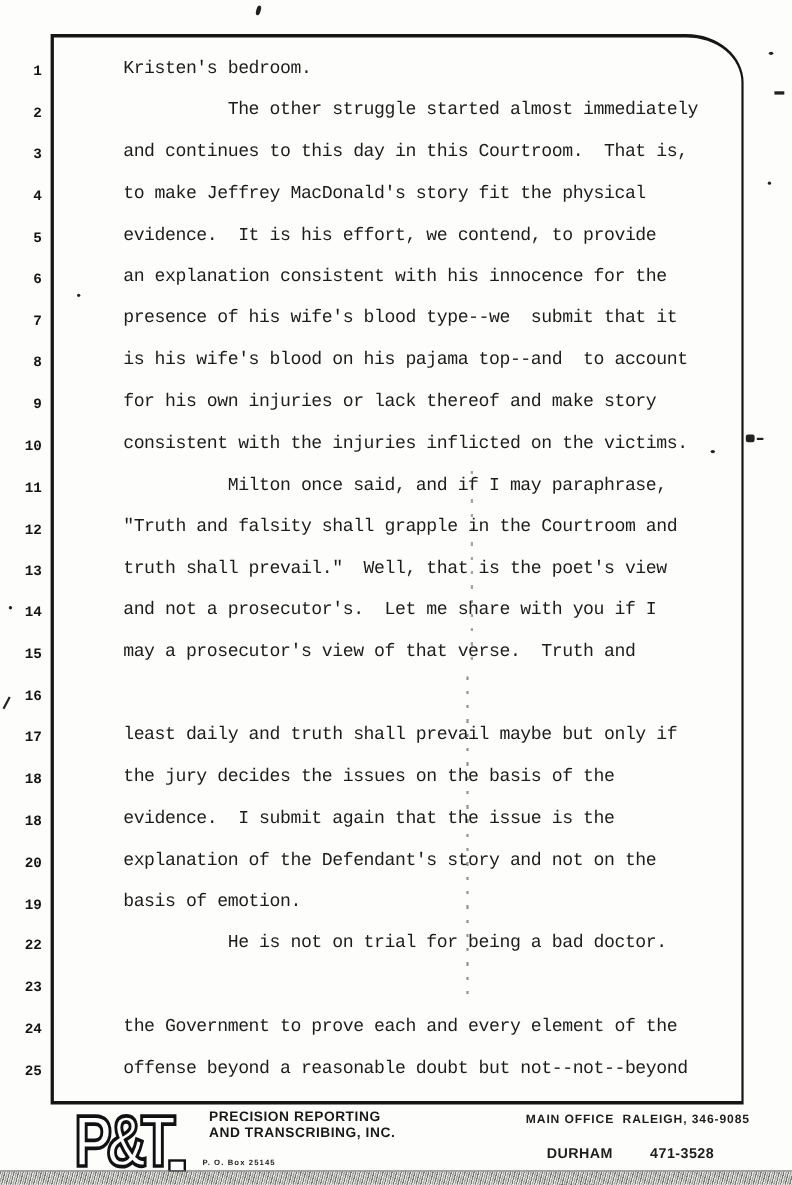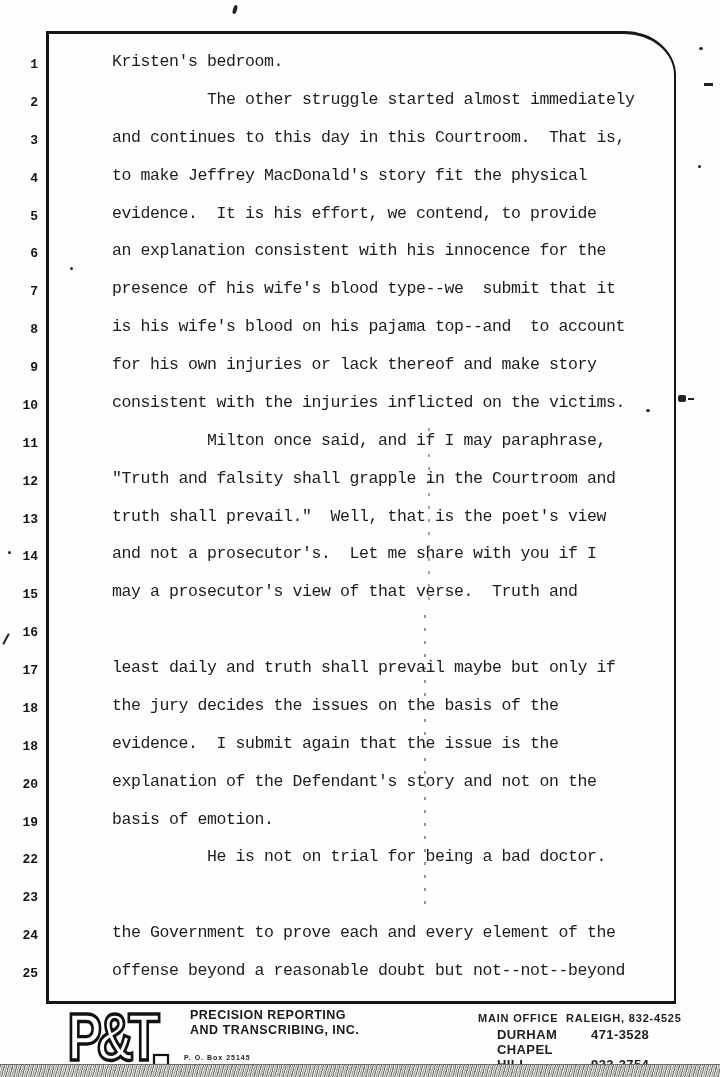--- a/index.html
+++ b/index.html
@@ -42,21 +42,21 @@
   .main-office {
     position:absolute; left:478px; top:1012px; z-index:1;
     font-family:"Liberation Sans", sans-serif; font-weight:bold;
     font-size:11px; letter-spacing:0.8px; color:#1d1d1d; white-space:pre;
   }
   .office-table {
     position:absolute; left:497px; top:1028px; z-index:1;
     font-family:"Liberation Sans", sans-serif; font-weight:bold;
     font-size:13px; line-height:14.8px; letter-spacing:0.4px; color:#1d1d1d;
   }
-  .office-row .city { display:inline-block; width:90px; }
+  .office-row .city { display:inline-block; width:90px;margin-top:14px; }
   .office-row .phone { display:inline-block; }
   .hatch-strip {
     position:absolute; left:0; top:1064px; width:720px; height:13px; z-index:5;
     border-top:1px solid #6a6a6a;
     background:
       repeating-linear-gradient(105deg,
         #787878 0px, #787878 1px,
         #e3e3e0 1px, #e3e3e0 2px,
         #a5a5a2 2px, #a5a5a2 3px,
         #d2d2cf 3px, #d2d2cf 4px);
@@ -187,21 +187,21 @@
     <rect x="88" y="50" width="14" height="10" fill="#ffffff" stroke="#111111" stroke-width="2.2"></rect>
   </svg>
 
   <div class="company">
     <div>PRECISION REPORTING</div>
     <div>AND TRANSCRIBING, INC.</div>
   </div>
 
   <div class="pobox">P. O. Box 25145</div>
 
-  <div class="main-office">MAIN OFFICE  RALEIGH, 832-4525</div>
+  <div class="main-office">MAIN OFFICE  RALEIGH, 346-9085</div>
 
   <div class="office-table">
 
   <div class="office-row">
       <span class="city">DURHAM</span>
       <span class="phone">471-3528</span>
     </div>
       <div class="office-row">
       <span class="city">CHAPEL HILL</span>
       <span class="phone">933-3754</span>

